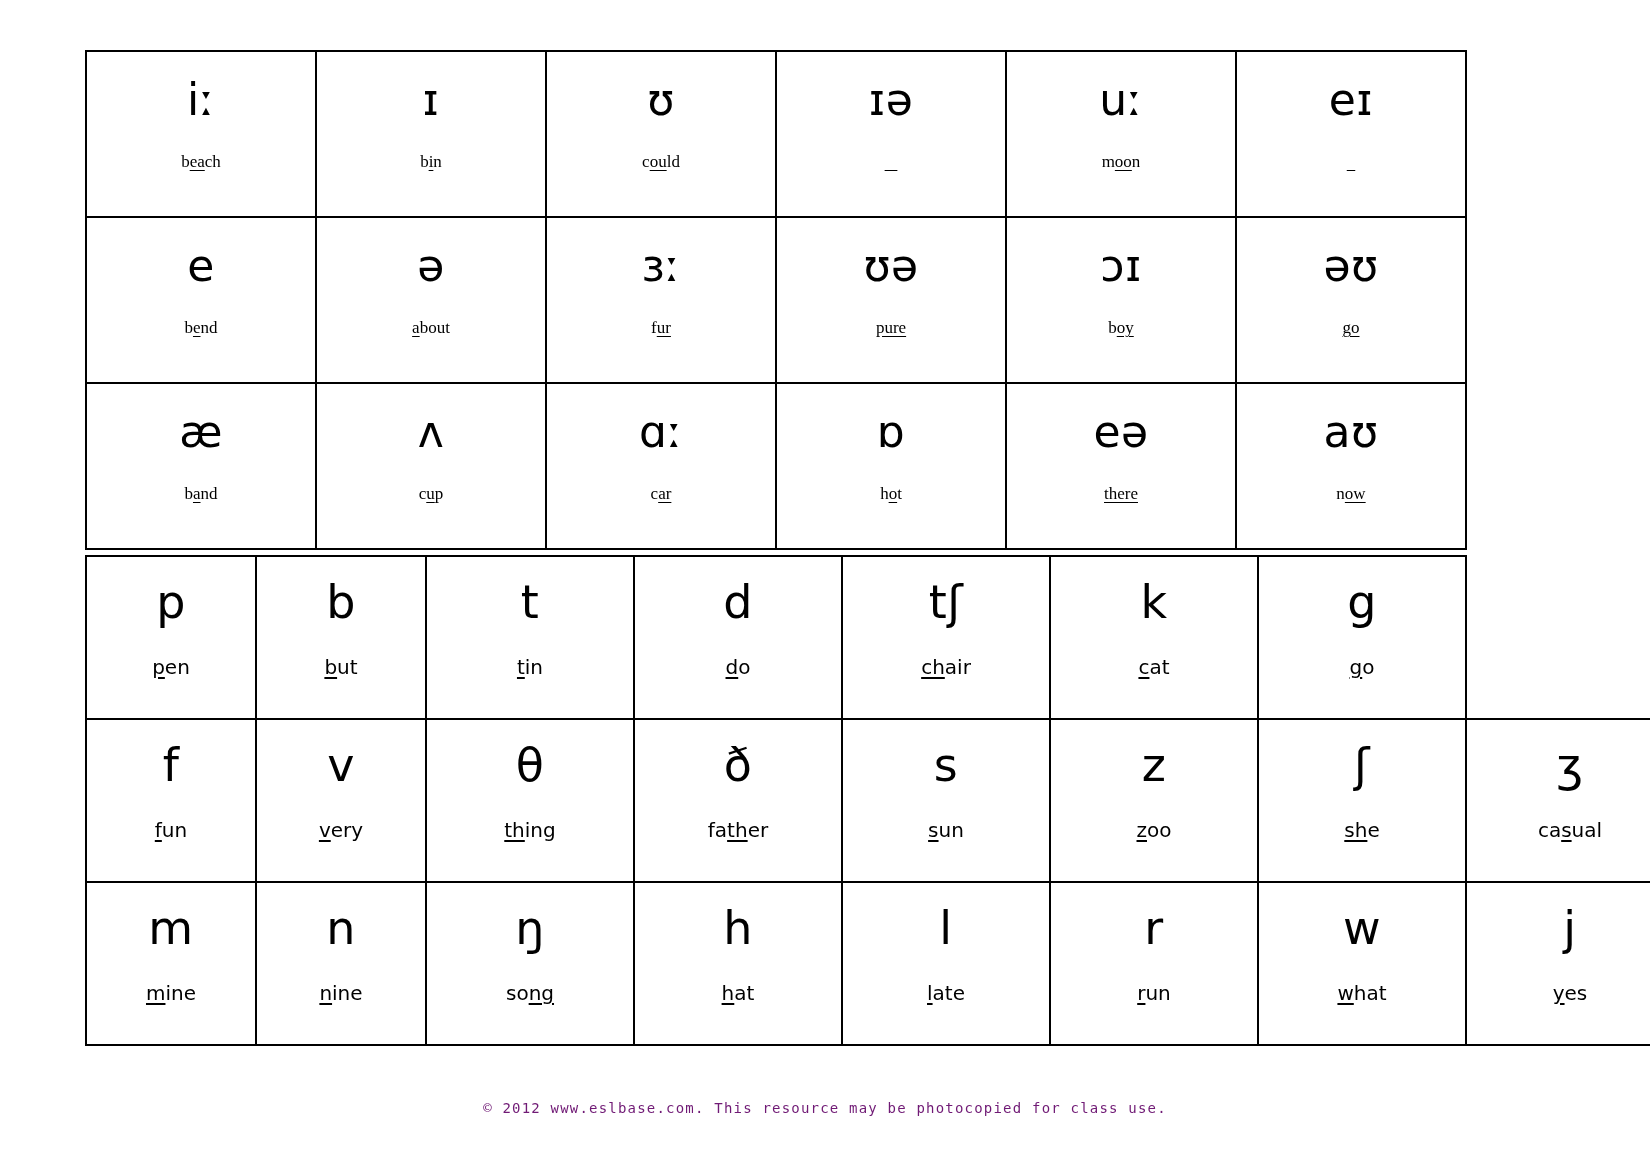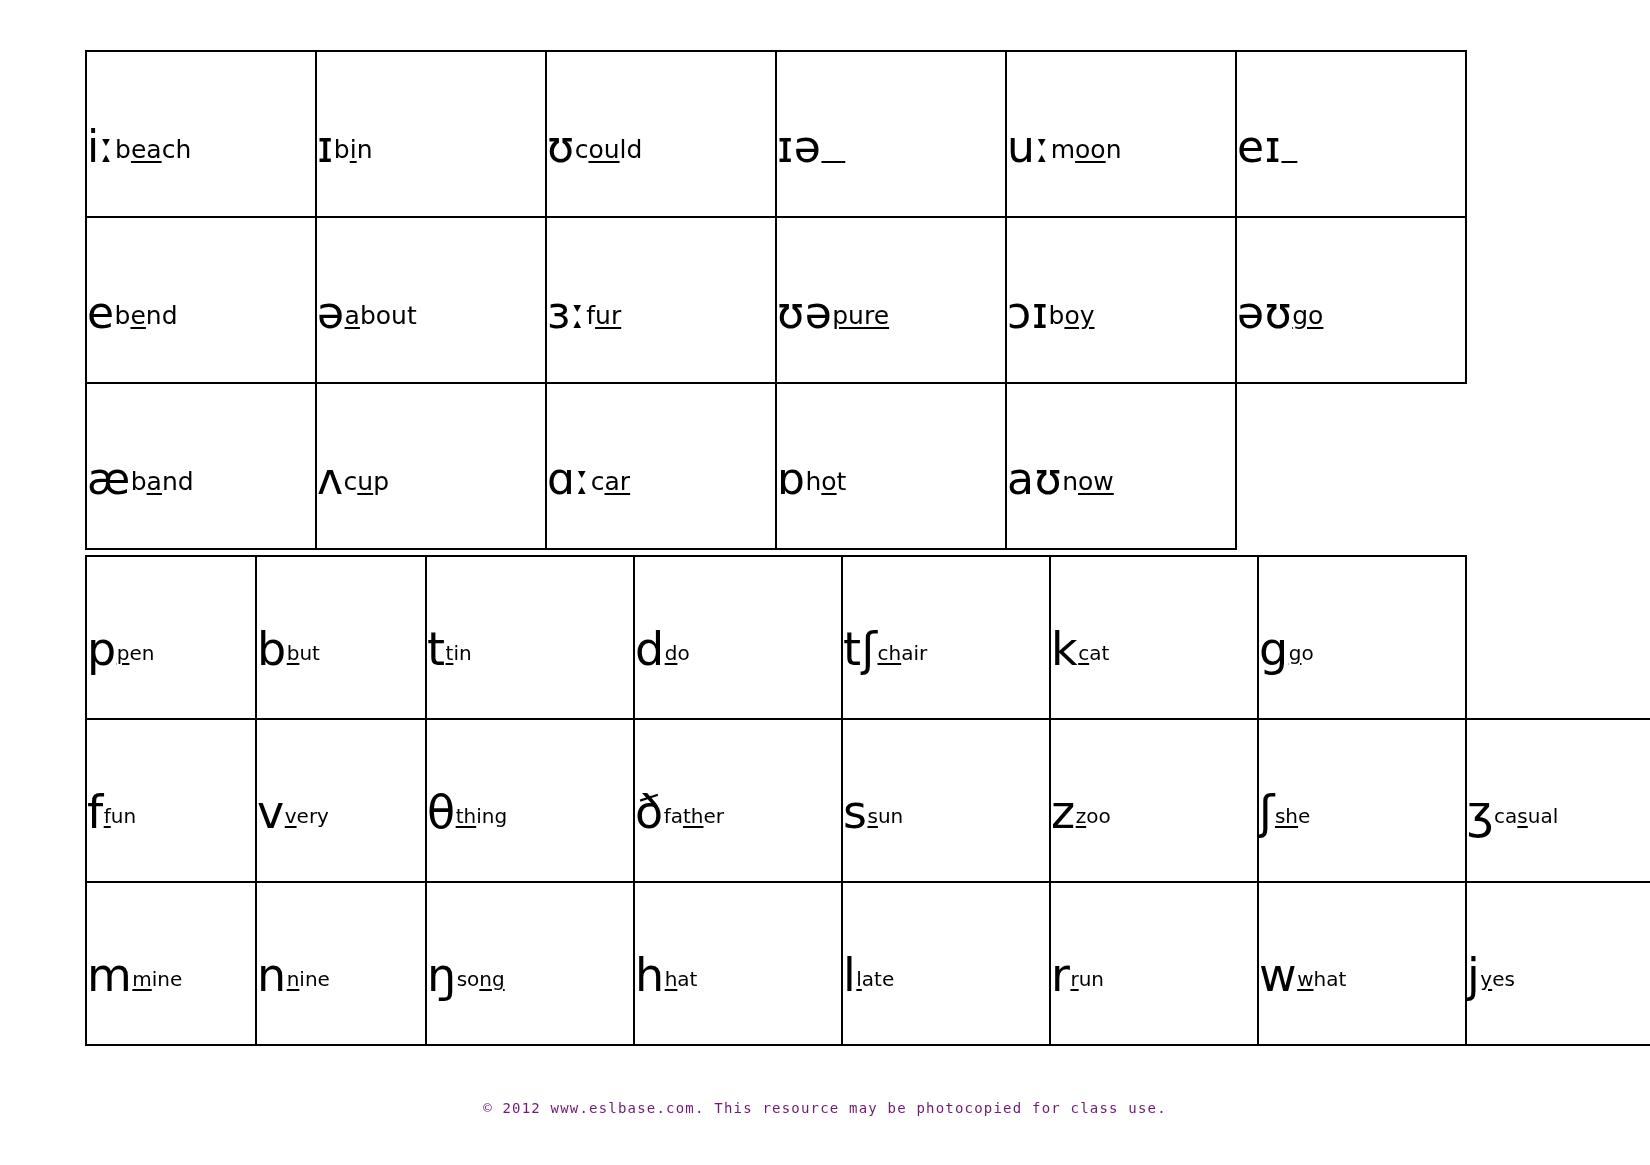--- a/index.html
+++ b/index.html
@@ -29,21 +29,21 @@
   .vrow {
     display: flex;
   }
   .vrow + .vrow {
     margin-top: -2px;
   }
   .cell {
     box-sizing: border-box;
     border: 2px solid #000000;
     display: flex;
-    flex-direction: row;
+    flex-direction: column;
     align-items: center;
     justify-content: flex-start;
     background: #ffffff;
     position: relative;
   }
   .cell + .cell {
     margin-left: -2px;
   }
   .symbol {
     font-size: 44px;
@@ -63,21 +63,21 @@
     text-decoration: underline;
     text-underline-offset: 3px;
   }
 
   
   .vrow .cell {
     width: 232px;
     height: 168px;
   }
   .vrow .symbol { margin-top: 26px; font-size: 44px; }
-  .vrow .word { margin-top: 30px; font-size: 25px; }
+  .vrow .word { margin-top: 30px; font-size: 17px; font-family: Liberation Serif, serif; }
 
   
   .cons-section {
     position: absolute;
     left: 85px;
     top: 555px;
   }
   .crow {
     display: flex;
   }
@@ -185,20 +185,24 @@
       </div>
       <div class="cell">
         <div class="symbol">ɑː</div>
         <div class="word"><span>c</span><u>ar</u><span></span></div>
       </div>
       <div class="cell">
         <div class="symbol">ɒ</div>
         <div class="word"><span>h</span><u>o</u><span>t</span></div>
       </div>
       <div class="cell">
+        <div class="symbol">eə</div>
+        <div class="word"><span></span><u>there</u><span></span></div>
+      </div>
+      <div class="cell">
         <div class="symbol">aʊ</div>
         <div class="word"><span>n</span><u>ow</u><span></span></div>
       </div>
     </div>
 
   </div>
 
   <div class="cons-section">
 
     <div class="crow">

